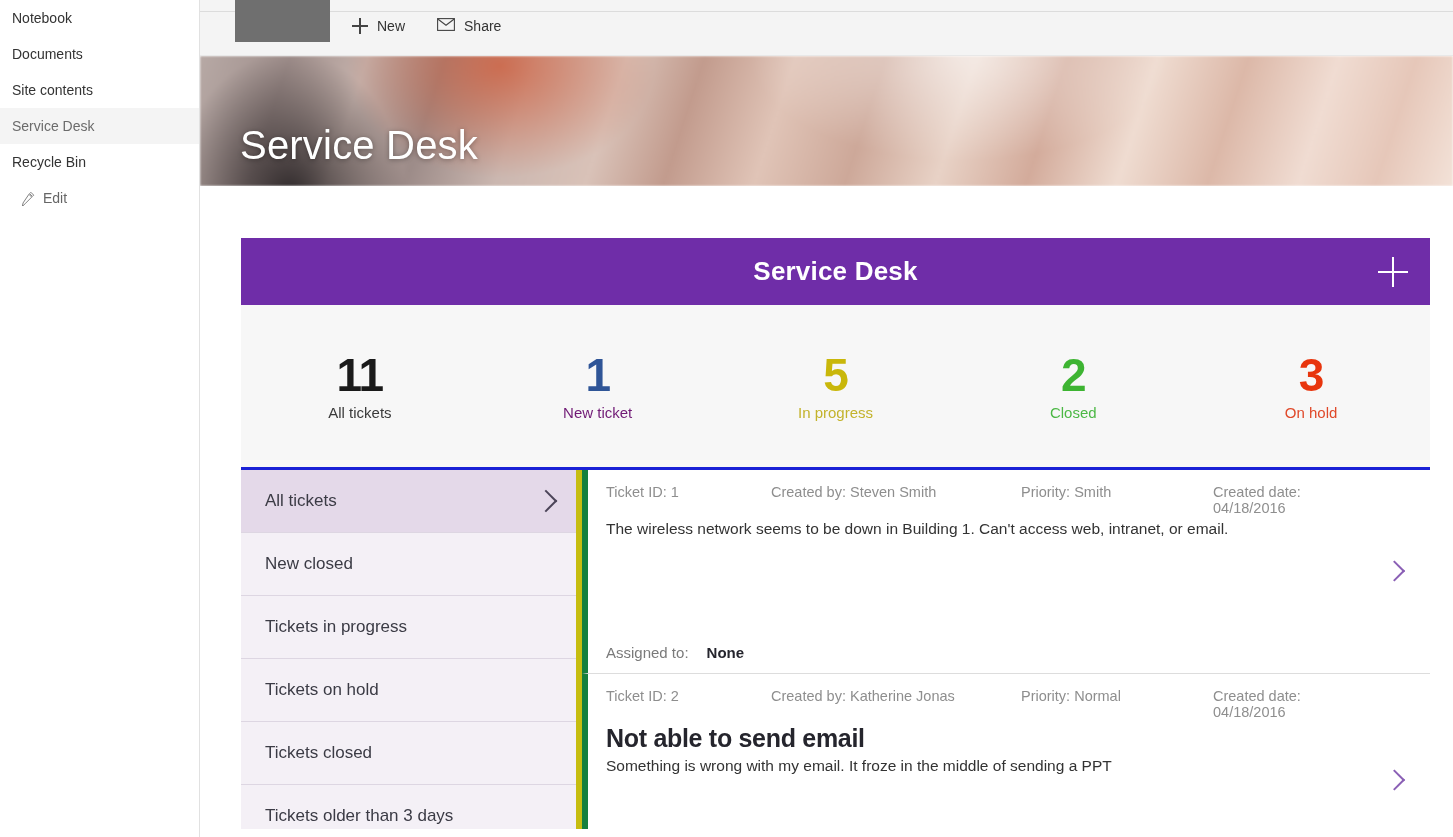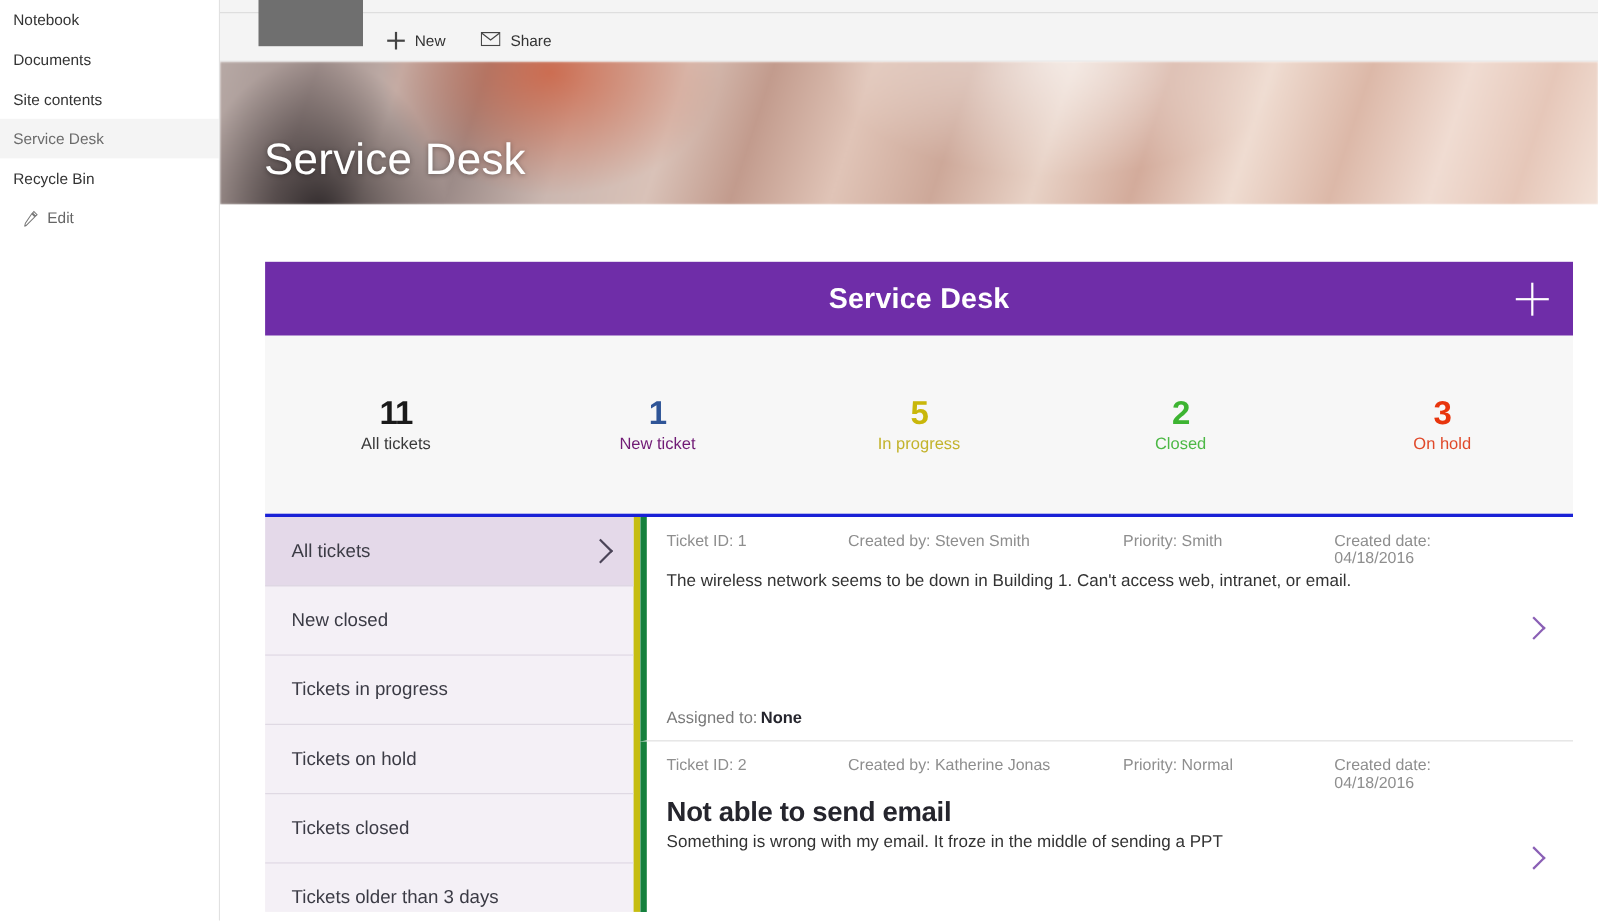--- a/index.html
+++ b/index.html
@@ -44,21 +44,21 @@
   #cmdbar-topline {
     position: absolute; left: 0; top: 11px; width: 1253px;
     height: 1px; background: #dcdcdc;
   }
   #gray-placeholder {
     position: absolute; left: 35px; top: -12px;
     width: 95px; height: 54px;
     background: #6f6f6f;
   }
   .cmd-actions {
-    position: absolute; left: 150px; top: 11px; height: 52px;
+    position: absolute; left: 150px; top: 0; height: 52px;
     display: flex; align-items: center; gap: 28px;
   }
   .cmd-btn {
     display: flex; align-items: center; gap: 9px;
     font-size: 14px; color: #333333; cursor: pointer;
     padding: 4px 2px;
   }
   .icon-plus { position: relative; width: 16px; height: 16px; display:inline-block; }
   .icon-plus::before, .icon-plus::after {
     content:""; position:absolute; background:#444;
@@ -114,21 +114,21 @@
   #wp-add::before, #wp-add::after { content:""; position:absolute; background:#fff; }
   #wp-add::before { left:0; top:14px; width:30px; height:2.2px; }
   #wp-add::after  { top:0; left:14px; height:30px; width:2.2px; }
 
   
   #stats {
     height: 162px; background: #f7f7f7;
     display: flex; align-items: center;
   }
   .stat { flex: 1; text-align: center; cursor: pointer; }
-  .stat-num { font-size: 30px; font-weight: 700; line-height: 1.05; letter-spacing: -1px; }
+  .stat-num { font-size: 46px; font-weight: 700; line-height: 1.05; letter-spacing: -1px; }
   .stat-label { font-size: 15px; margin-top: 4px; }
 
   
   #wp-body {
     display: flex;
     border-top: 3px solid #1a21d6;
     height: 362px;
   }
   #filters {
     width: 341px; flex: none;
@@ -172,21 +172,21 @@
   .meta-date  { flex: 1; }
   .ticket-title {
     font-size: 25px; font-weight: 700; color: #25252d;
     letter-spacing: -.3px; margin: 2px 0 4px;
   }
   .ticket-desc { font-size: 15.5px; color: #333333; }
   .ticket-assigned {
     position: absolute; left: 18px; bottom: 12px;
     font-size: 15px; color: #7a7a7a;
   }
-  .ticket-assigned b { color: #25252d; font-weight: 700; margin-left: 3px; }
+  .ticket-assigned b { color: #25252d; font-weight: 700; margin-left: 18px; }
   .ticket-chev {
     position: absolute; right: 28px; top: 50%;
     width: 15px; height: 15px;
     border-right: 2.2px solid #8a5fb5;
     border-top: 2.2px solid #8a5fb5;
     transform: translateY(-50%) rotate(45deg);
   }
   .ticket.t1 .ticket-chev { top: 101px; }
   .ticket.t2 .ticket-chev { top: 106px; }
 </style>

